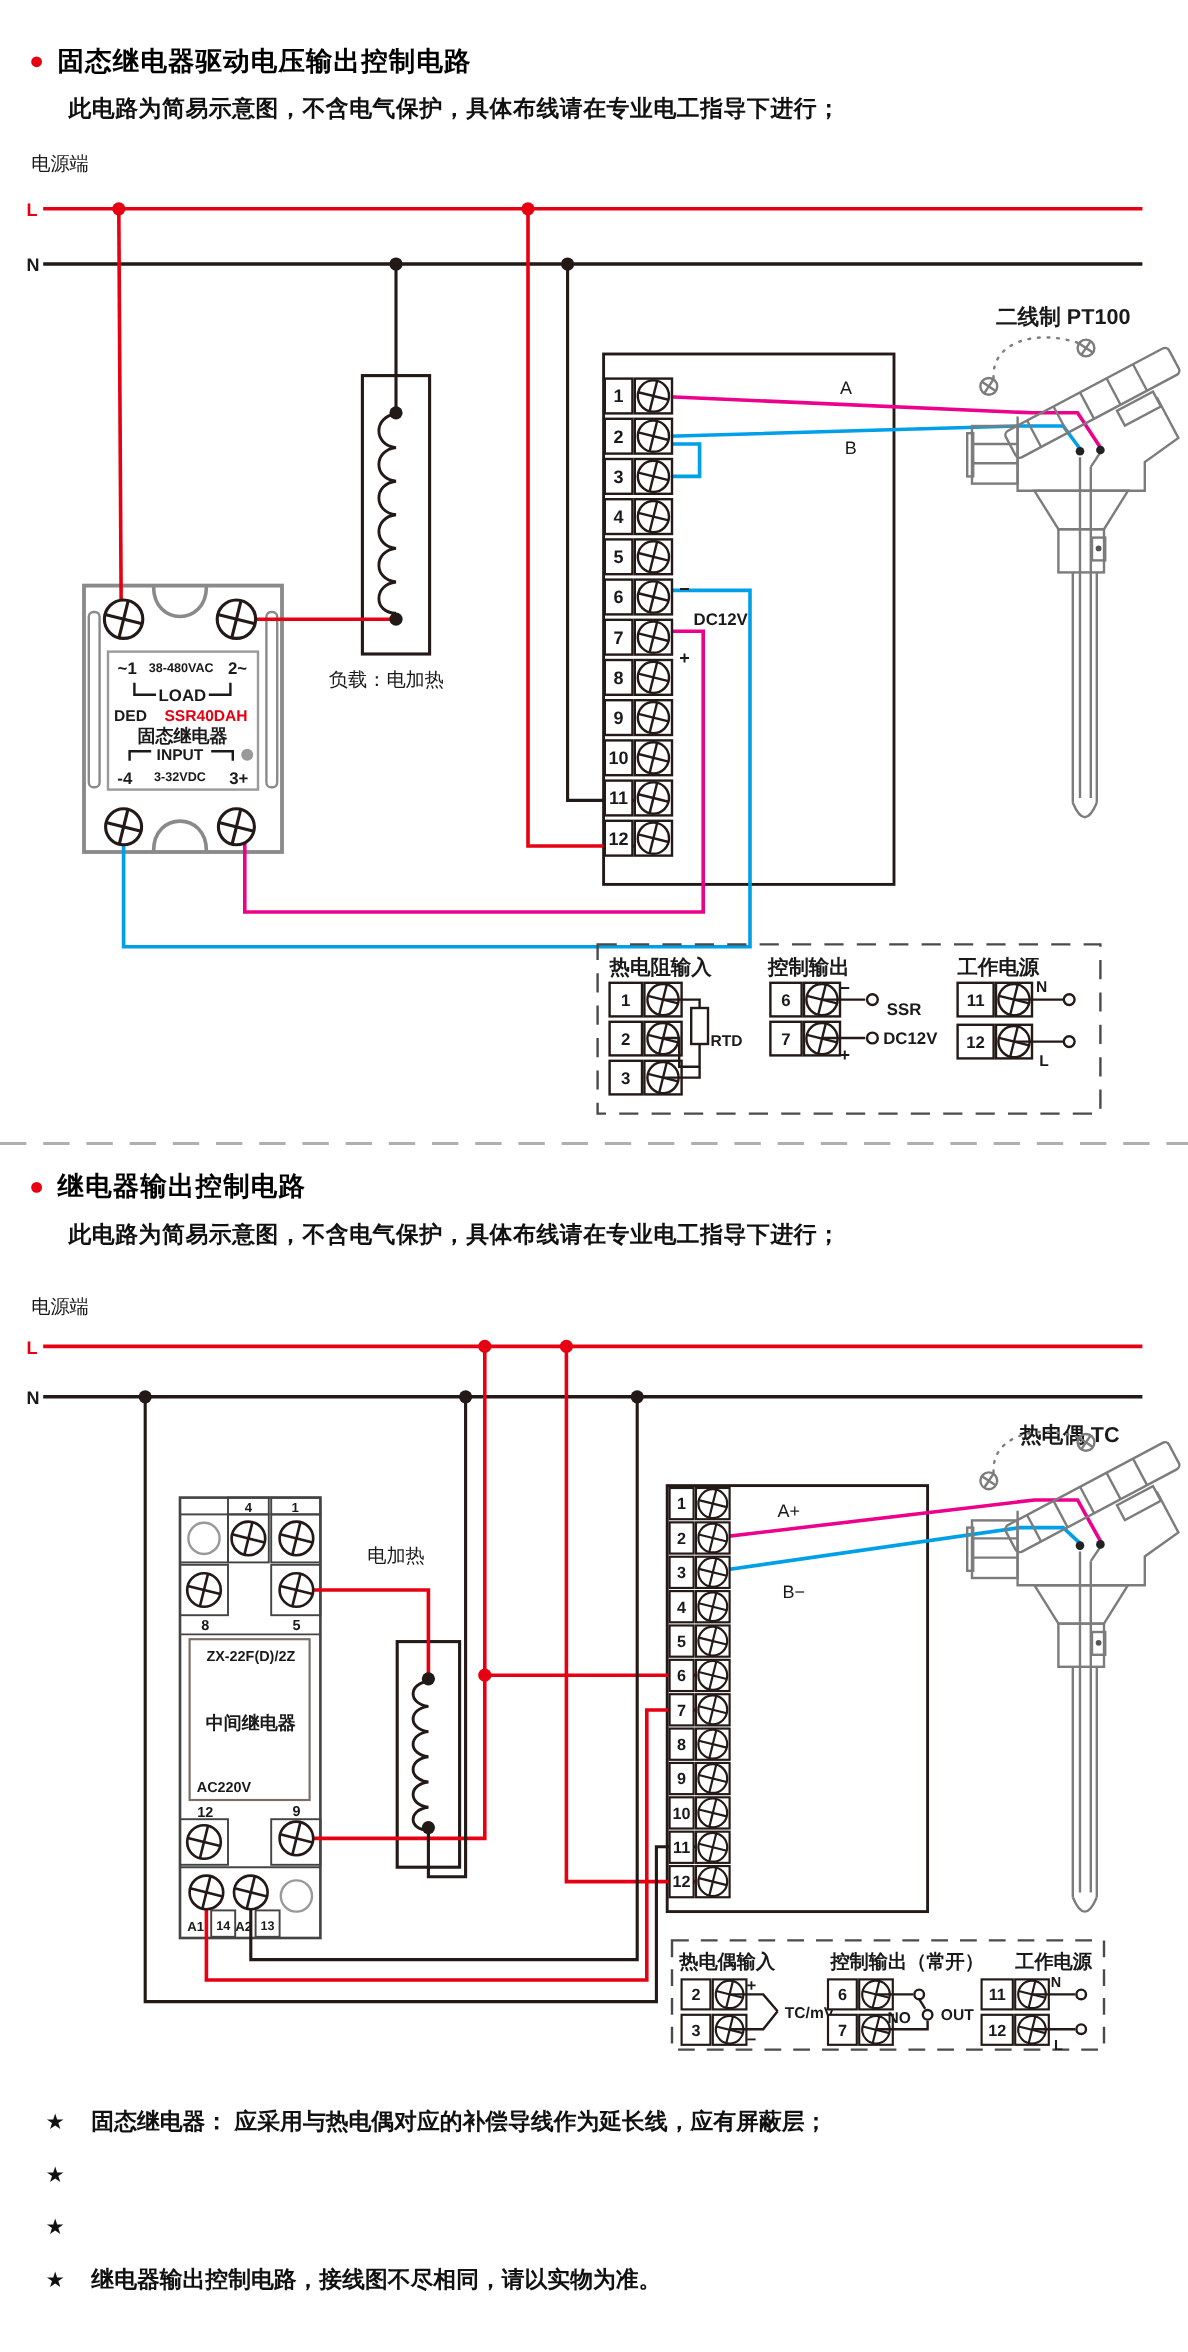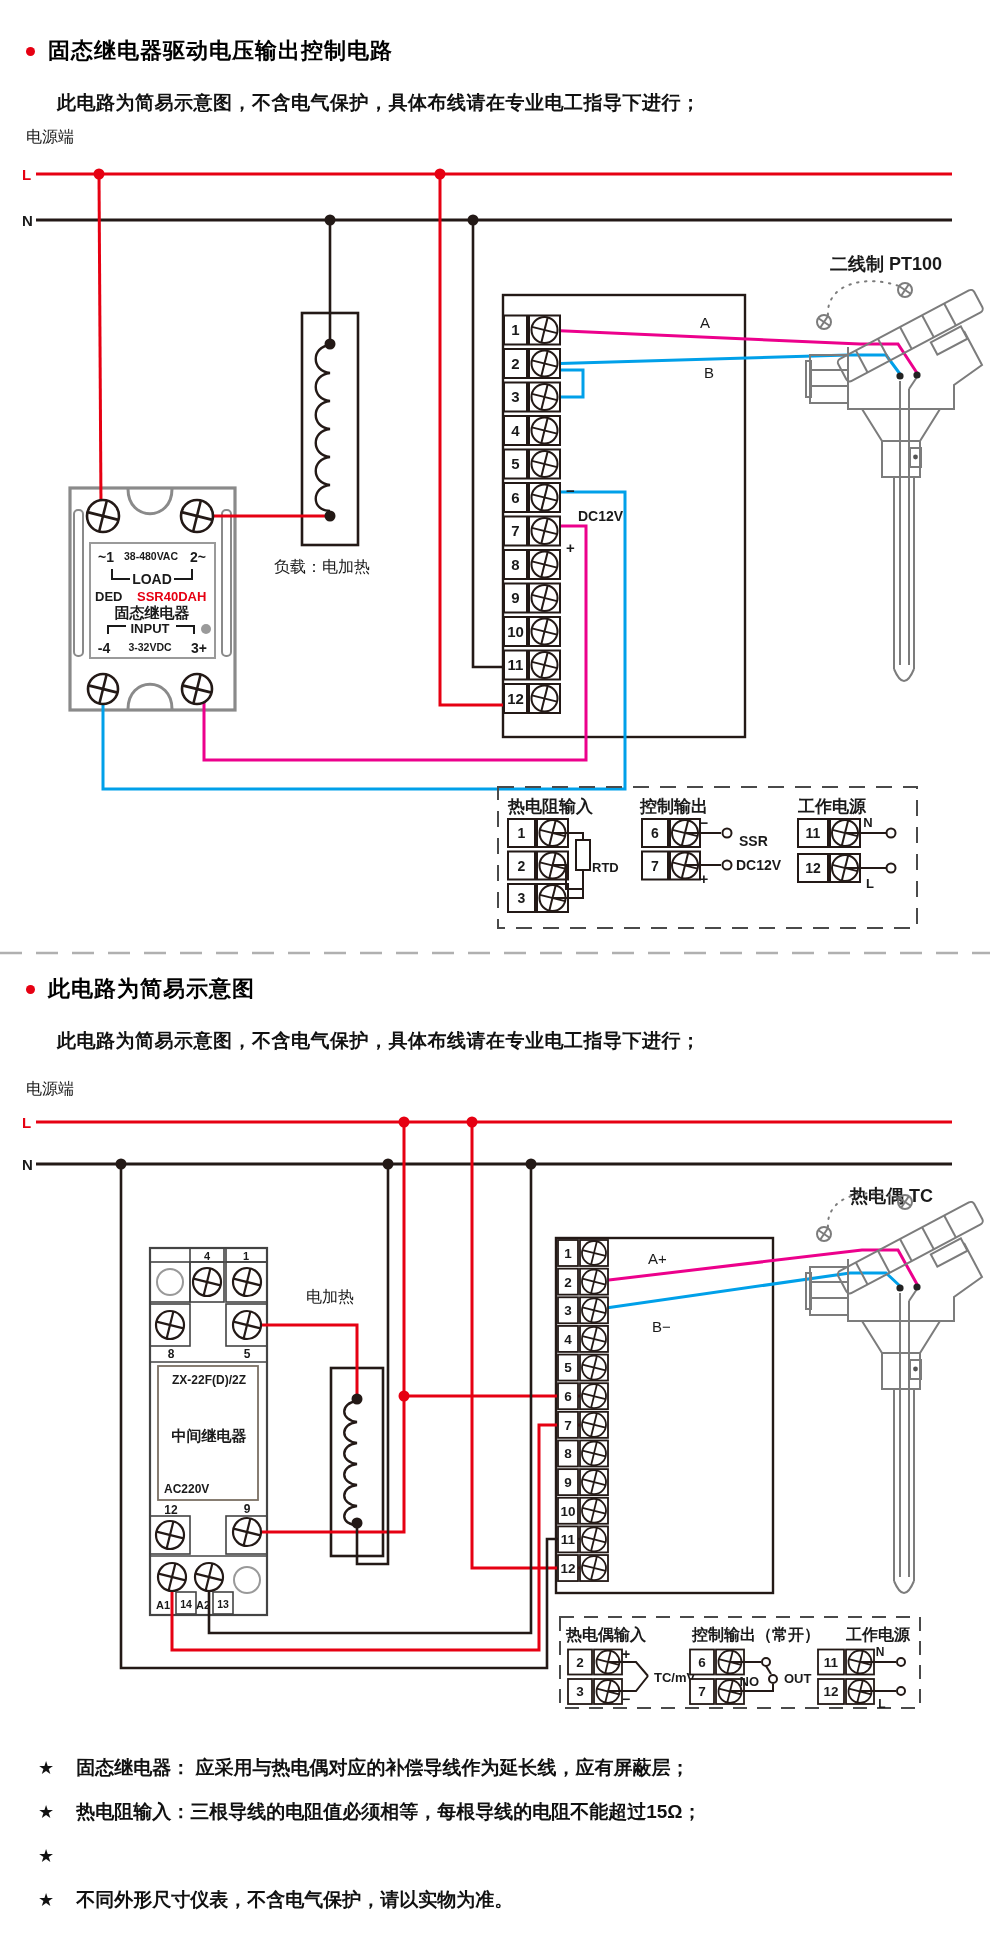--- a/index.html
+++ b/index.html
@@ -2,21 +2,21 @@
 <html><head>
 <meta charset="utf-8">
 <style>
   html,body{margin:0;padding:0;background:#f6f6f6;}
   #page{position:relative;width:990px;height:1960px;background:#ffffff;overflow:hidden;
         font-family:"Liberation Sans","DejaVu Sans",sans-serif;color:#111;}
   #diagram{position:absolute;left:0;top:0;}
   .sec-title{position:absolute;left:26px;display:flex;align-items:center;gap:13px;
              font-size:22px;font-weight:bold;color:#000;letter-spacing:1px;}
   .dot{width:9px;height:9px;border-radius:50%;background:#e60012;flex:0 0 auto;}
-  .sec-sub{position:absolute;left:57px;font-size:19px;font-weight:600;color:#111;letter-spacing:0.5px;margin-top:12px;}
+  .sec-sub{position:absolute;left:57px;font-size:19px;font-weight:600;color:#111;letter-spacing:0.5px;}
   .notes{position:absolute;left:38px;top:1746px;width:945px;}
   .note{display:flex;align-items:center;gap:22px;height:44px;font-size:19px;font-weight:600;color:#111;}
   .note .star{font-size:18px;flex:0 0 auto;}
   svg text{font-family:"Liberation Sans","DejaVu Sans",sans-serif;fill:#1a1a1a;}
   .f16{font-size:16px;}
   .f15{font-size:15px;}
   .f15b{font-size:15px;font-weight:bold;}
   .f14b{font-size:14px;font-weight:bold;}
   .f13b{font-size:13px;font-weight:bold;}
   .f12b{font-size:12px;font-weight:bold;}
@@ -34,21 +34,21 @@
 <div id="page">
 
   <div class="sec-title" style="top:36px">
     <span class="dot"></span>
     <span>固态继电器驱动电压输出控制电路</span>
   </div>
   <div class="sec-sub" style="top:78px">此电路为简易示意图，不含电气保护，具体布线请在专业电工指导下进行；</div>
 
   <div class="sec-title" style="top:974px">
     <span class="dot"></span>
-    <span>此电路为简易示意图</span>
+    <span>继电器输出控制电路</span>
   </div>
   <div class="sec-sub" style="top:1016px">此电路为简易示意图，不含电气保护，具体布线请在专业电工指导下进行；</div>
 
   <svg id="diagram" width="990" height="1960" viewBox="0 0 990 1960">
     <defs>
       <g id="sensor-head" stroke="#7c7c7c" stroke-width="2" fill="none">
 
         <path d="M 22,46 C 20,16 58,4 96,18" stroke-dasharray="1.5,6.5" stroke-linecap="round"></path>
 
         <g>
@@ -726,23 +726,22 @@
     </g>
   </svg>
 
   <div class="notes">
     <div class="note">
       <span class="star">★</span>
       <span>固态继电器： 应采用与热电偶对应的补偿导线作为延长线，应有屏蔽层；</span>
     </div>
     <div class="note">
       <span class="star">★</span>
-      <span>热电阻输入：三根导线的电阻值必须相等，每根导线的电阻不能超过15Ω；</span>
     </div>
     <div class="note">
       <span class="star">★</span>
     </div>
     <div class="note">
       <span class="star">★</span>
-      <span>不同外形尺寸仪表，不含电气保护，请以实物为准。</span>
+      <span>继电器输出控制电路，接线图不尽相同，请以实物为准。</span>
     </div>
   </div>
 </div>
 
 </body></html>

